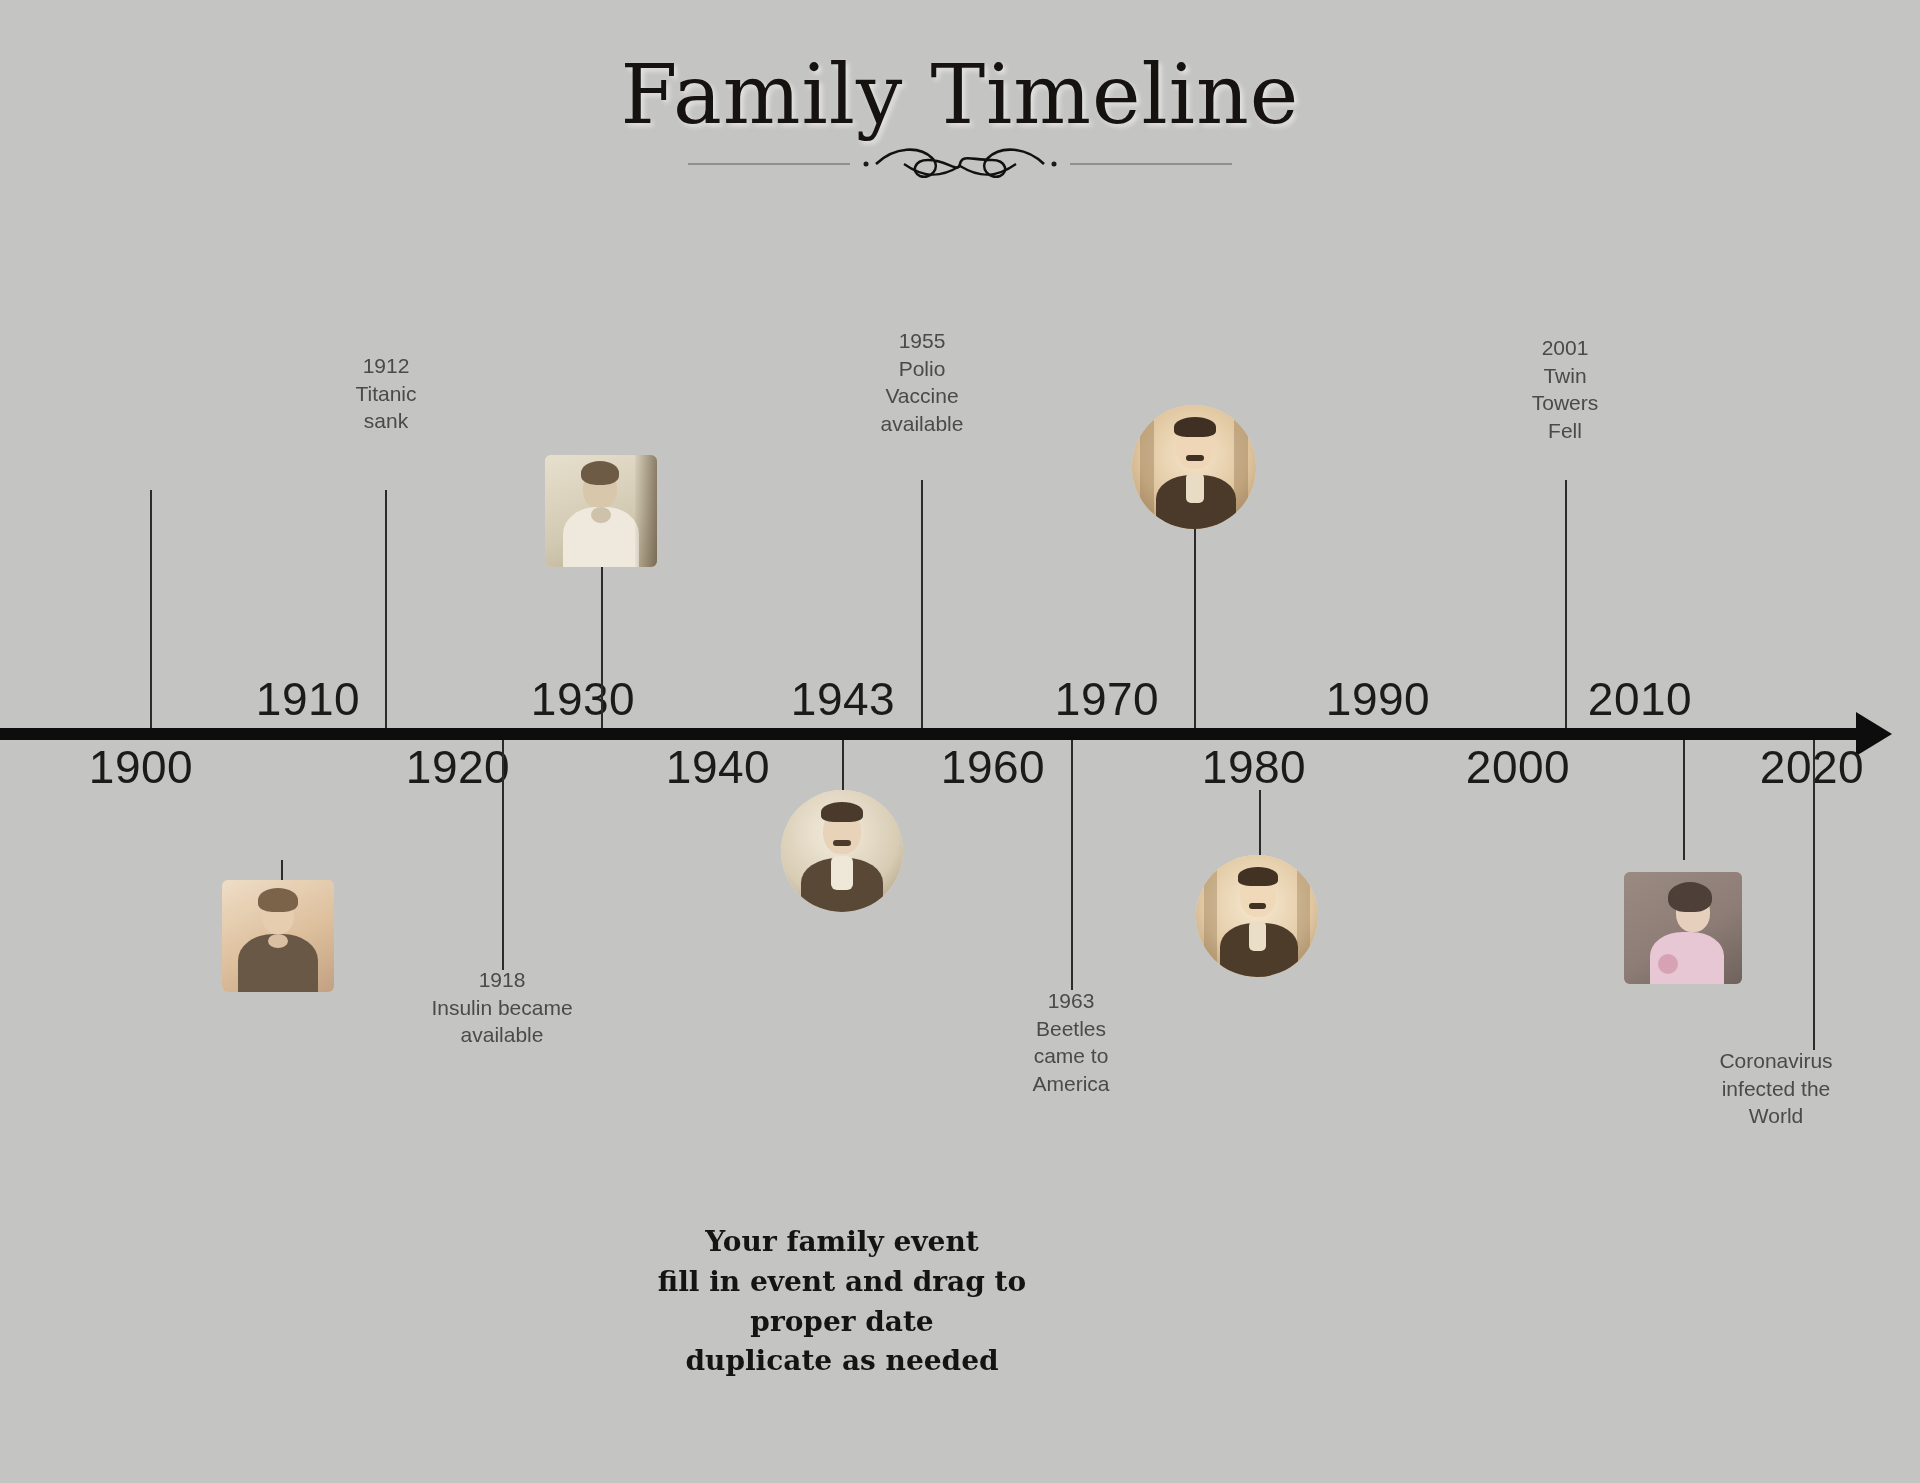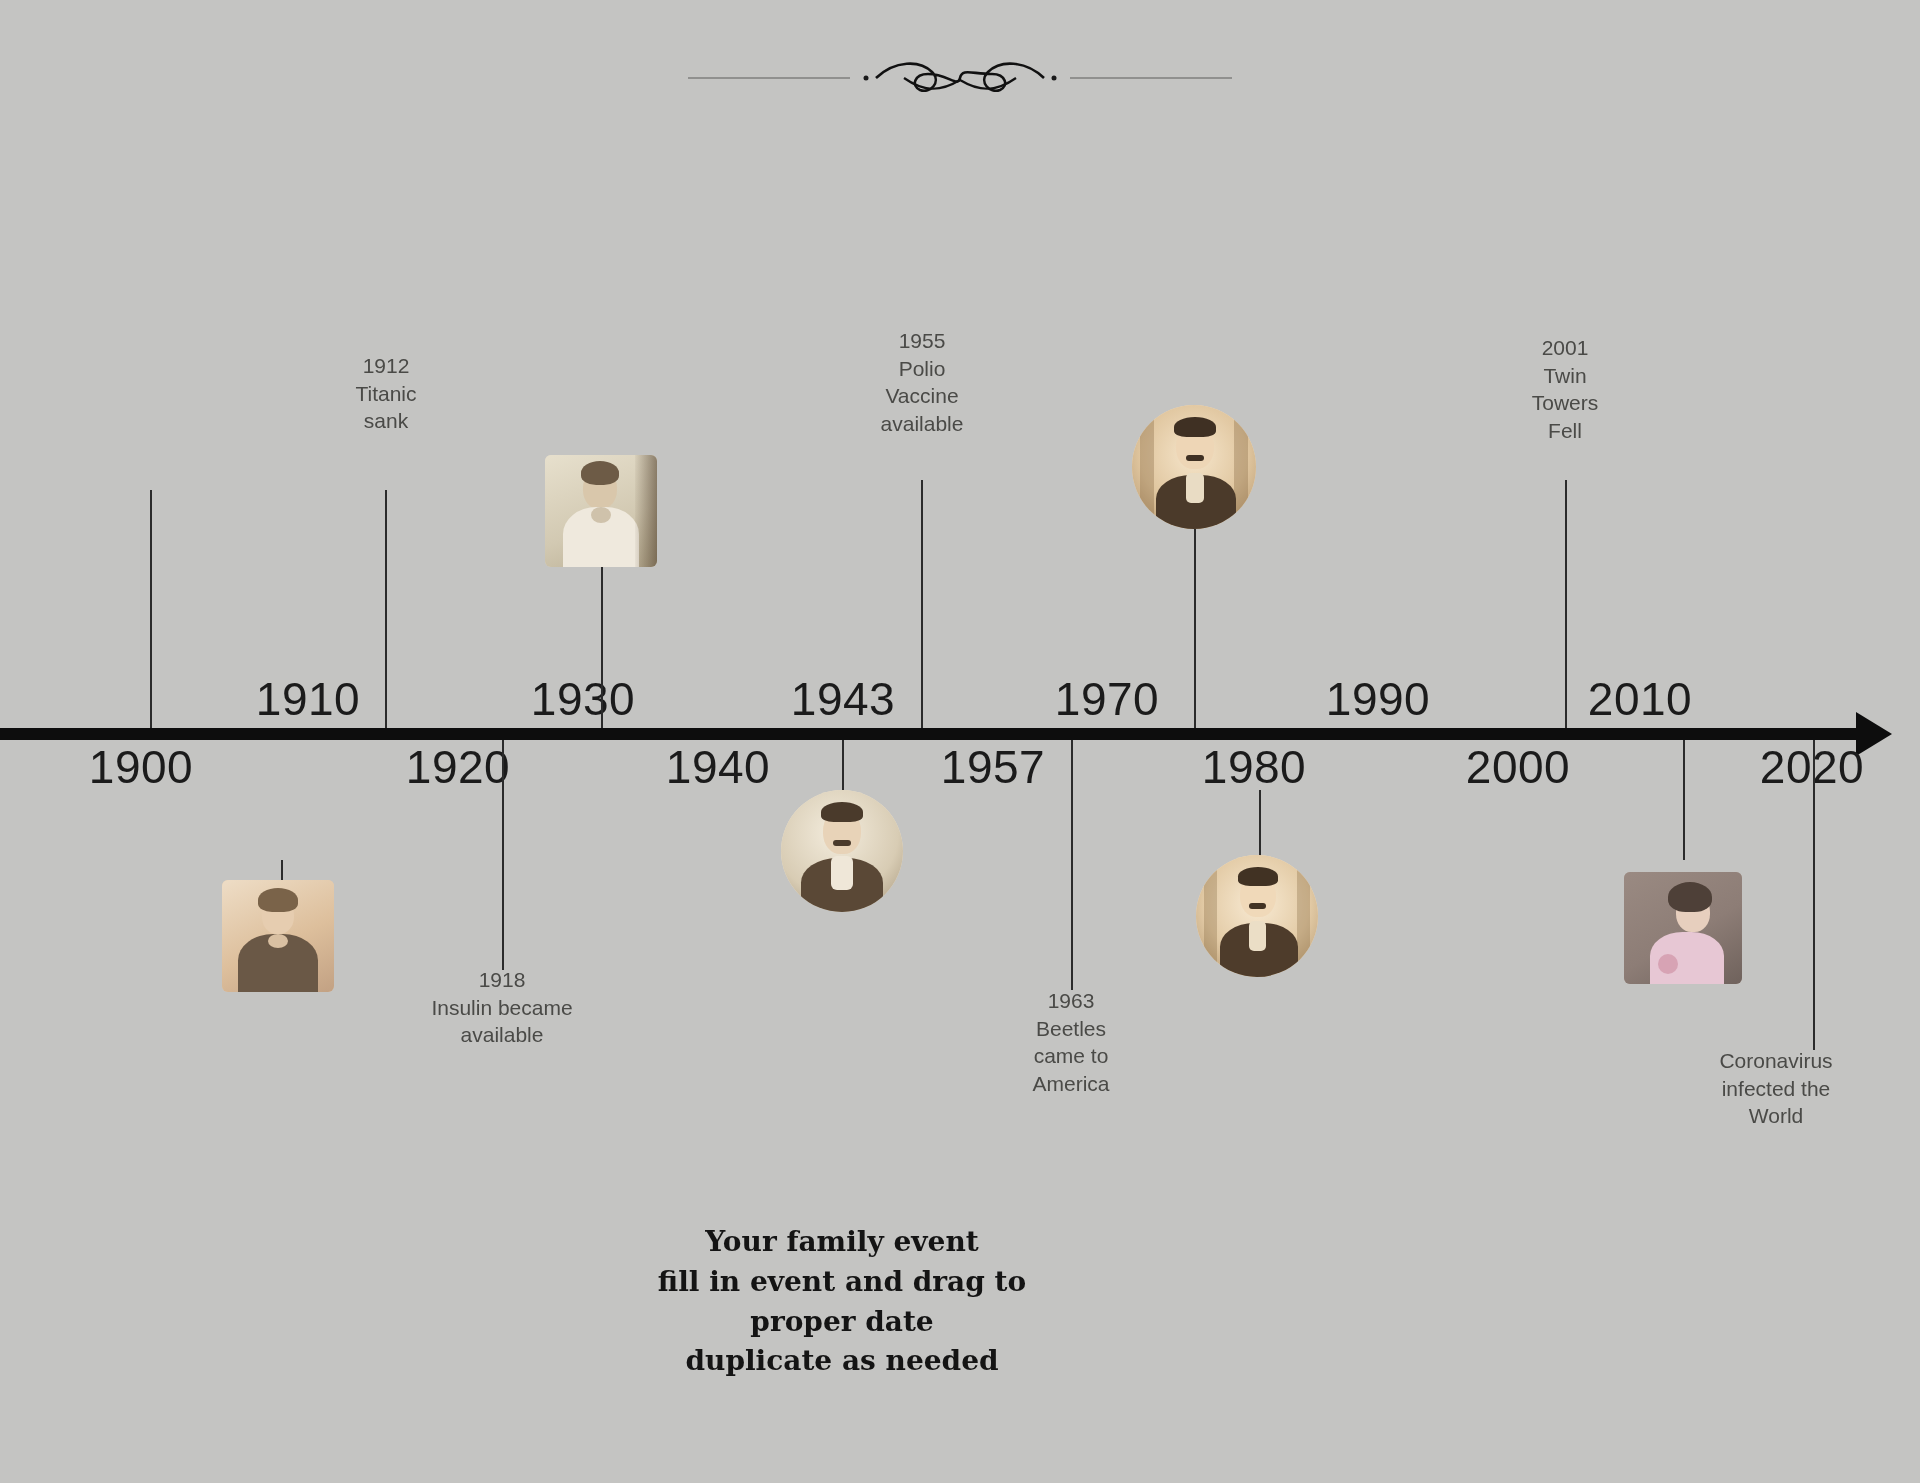--- a/index.html
+++ b/index.html
@@ -127,20 +127,21 @@
     font-size: 28px;
     line-height: 1.42;
     color: #141414;
     white-space: pre-line;
   }
 </style>
 </head>
 <body>
 
 <div id="title-block">
+  <div id="main-title">Family Timeline</div>
   <div id="flourish">
     <svg width="560" height="60" viewBox="0 0 560 60" aria-hidden="true">
       <g fill="none" stroke="#1a1a1a" stroke-width="1.4">
         <path d="M8 30 H170" stroke="#5d5d5b" stroke-width="1"></path>
         <path d="M390 30 H552" stroke="#5d5d5b" stroke-width="1"></path>
         <circle cx="186" cy="30" r="2.5" fill="#1a1a1a" stroke="none"></circle>
         <circle cx="374" cy="30" r="2.5" fill="#1a1a1a" stroke="none"></circle>
         <path d="M196 30 C215 12, 240 12, 252 24 C262 34, 250 46, 240 42 C231 38, 234 26, 248 26
                  C268 26, 278 40, 280 30 C282 20, 292 26, 312 26 C326 26, 329 38, 320 42
                  C310 46, 298 34, 308 24 C320 12, 345 12, 364 30" stroke-width="2.6" stroke="#111"></path>
@@ -156,21 +157,21 @@
 <div class="decade above" style="left:308px">1910</div>
 <div class="decade above" style="left:583px">1930</div>
 <div class="decade above" style="left:843px">1943</div>
 <div class="decade above" style="left:1107px">1970</div>
 <div class="decade above" style="left:1378px">1990</div>
 <div class="decade above" style="left:1640px">2010</div>
 
 <div class="decade below" style="left:141px">1900</div>
 <div class="decade below" style="left:458px">1920</div>
 <div class="decade below" style="left:718px">1940</div>
-<div class="decade below" style="left:993px">1957</div>
+<div class="decade below" style="left:993px">1960</div>
 <div class="decade below" style="left:1254px">1980</div>
 <div class="decade below" style="left:1518px">2000</div>
 <div class="decade below" style="left:1812px">2020</div>
 
 <div class="lead" style="left:150px;  top:490px; height:238px;"></div>
 <div class="lead" style="left:281px;  top:860px; height:120px;"></div>
 <div class="lead" style="left:385px;  top:490px; height:238px;"></div>
 <div class="lead" style="left:502px;  top:740px; height:230px;"></div>
 <div class="lead" style="left:601px;  top:558px; height:170px;"></div>
 <div class="lead" style="left:842px;  top:740px; height:50px;"></div>

